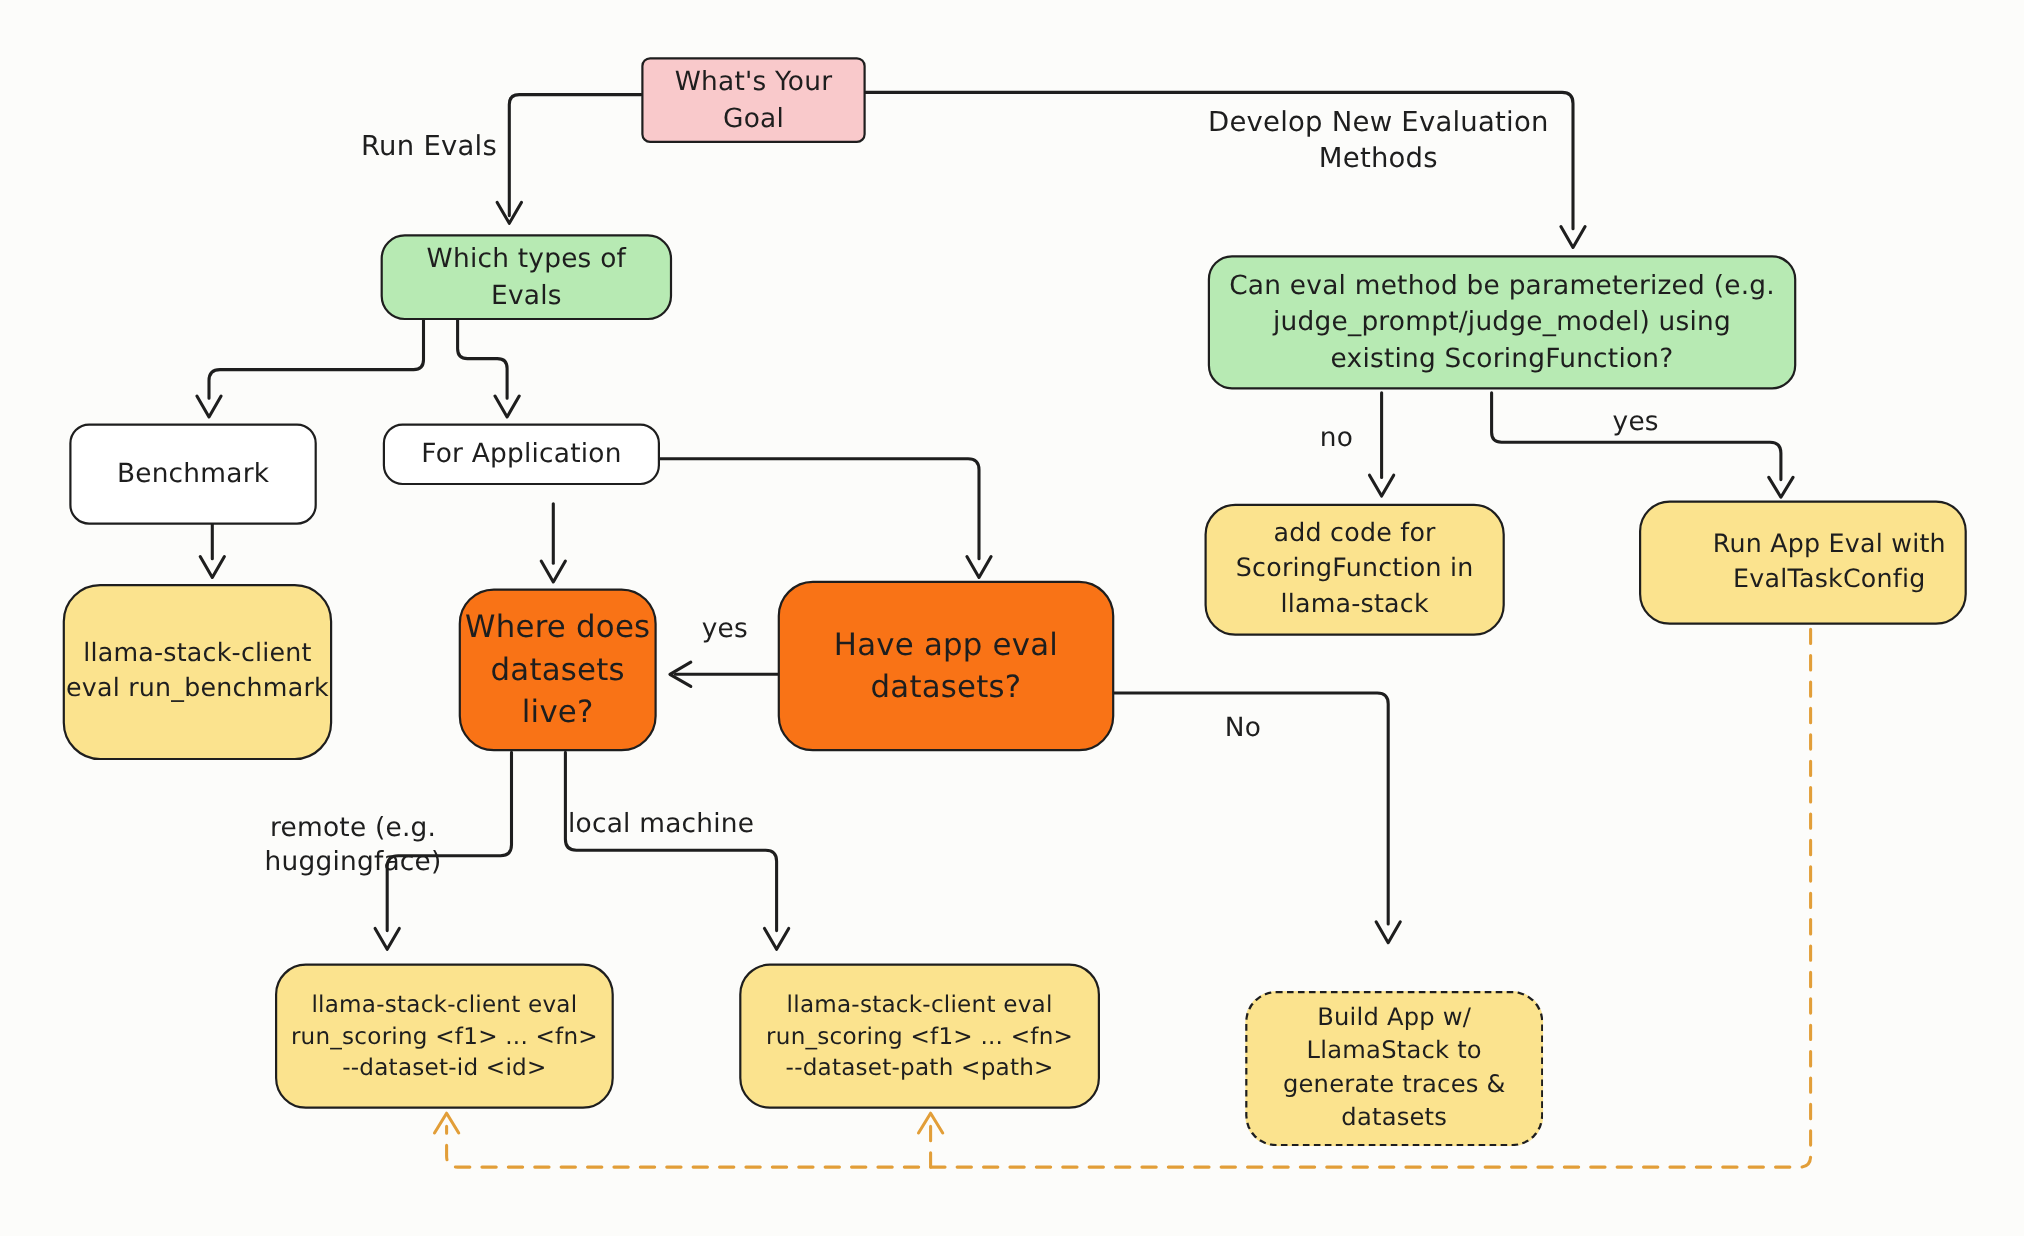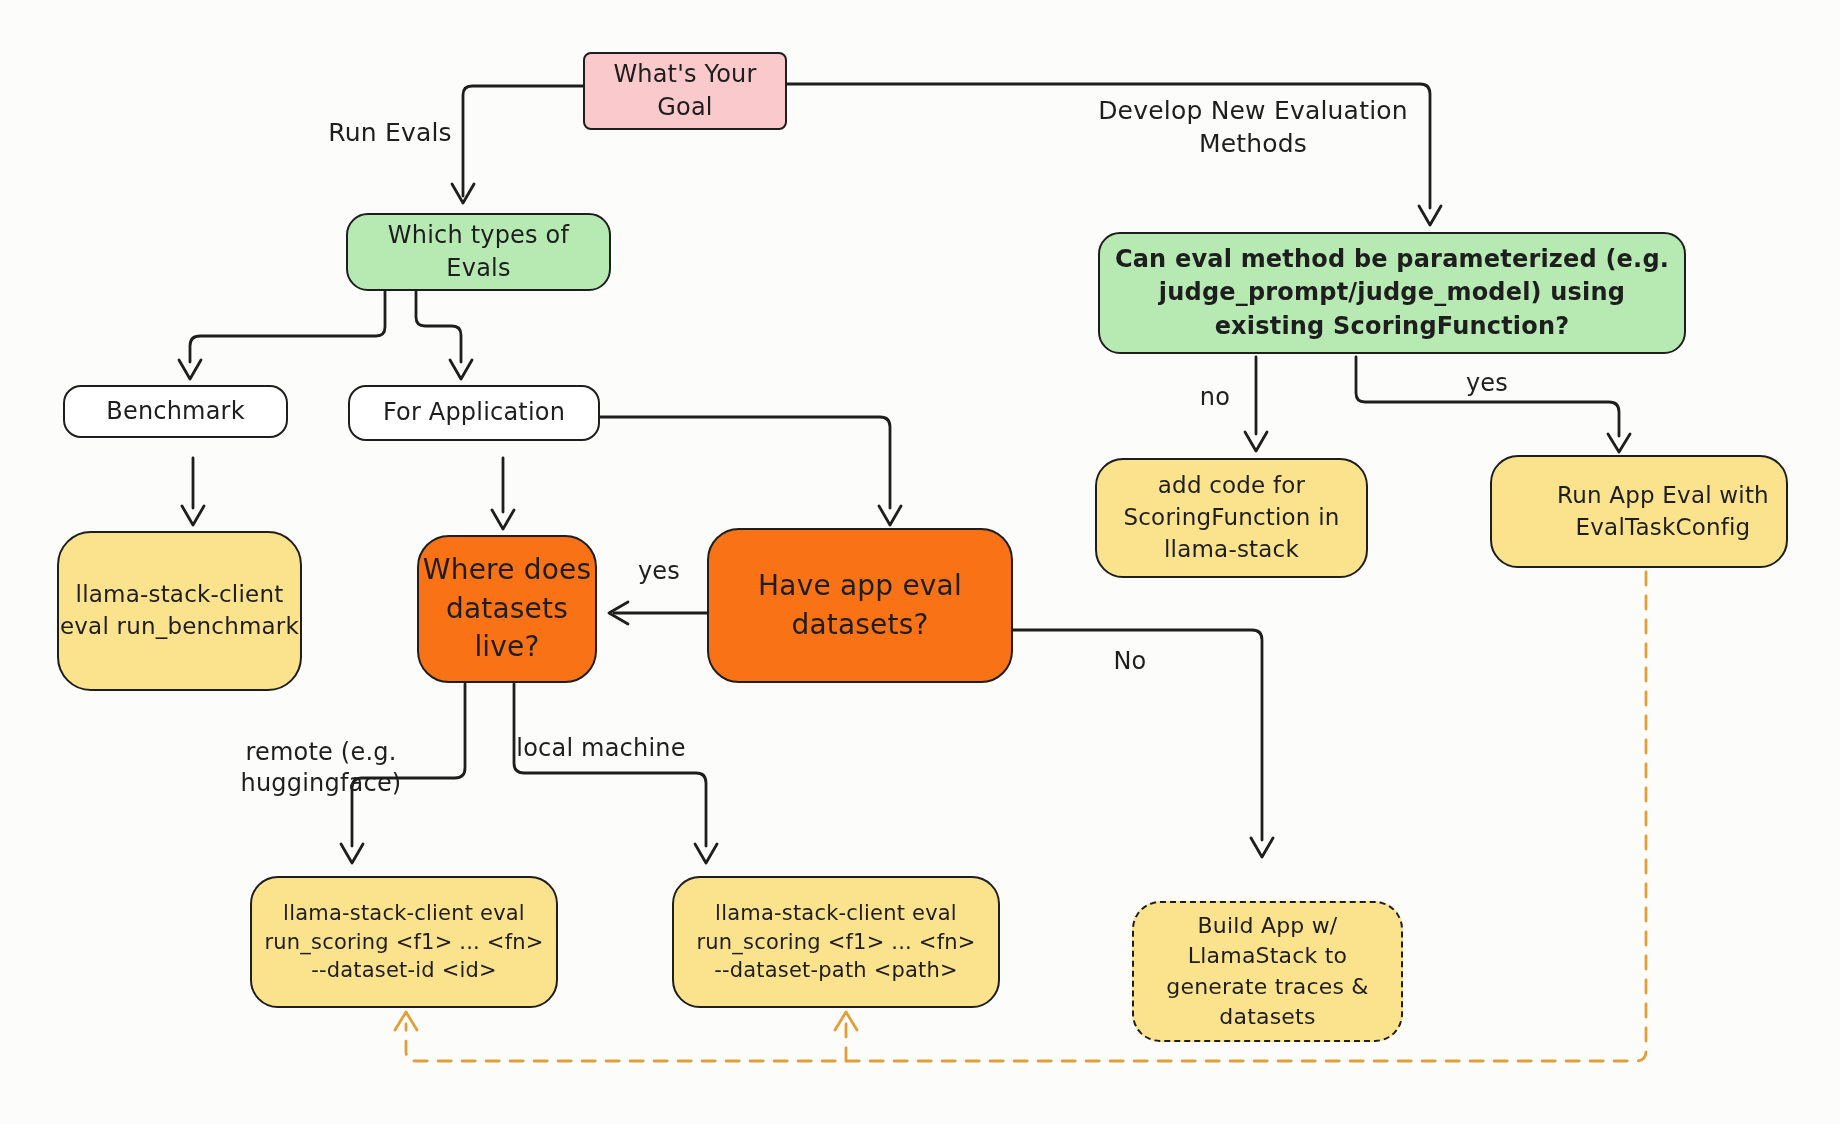--- a/index.html
+++ b/index.html
@@ -87,34 +87,34 @@
     <path class="org dash-org" d="M 846 1061 L 846 1024"></path>
     <path class="org" d="M 835 1030 L 846 1012 L 857 1030"></path>
   </svg>
 
   <div class="node pink" style="left:583px;top:52px;width:204px;height:78px;">What's Your
 Goal</div>
 
   <div class="node green" style="left:346px;top:213px;width:265px;height:78px;">Which types of
 Evals</div>
 
-  <div class="node white" style="left:63px;top:385px;width:225px;height:53px;">Benchmark</div>
+  <div class="node white" style="left:63px;top:385px;width:225px;height:92px;">Benchmark</div>
 
   <div class="node white" style="left:348px;top:385px;width:252px;height:56px;">For Application</div>
 
   <div class="node yellow" style="left:57px;top:531px;width:245px;height:160px;border-radius:34px;">llama-stack-client
 eval run_benchmark</div>
 
   <div class="node blue" style="left:417px;top:535px;width:180px;height:148px;">Where does
 datasets live?</div>
 
   <div class="node blue" style="left:707px;top:528px;width:306px;height:155px;">Have app eval
 datasets?</div>
 
-  <div class="node green" style="left:1098px;top:232px;width:588px;height:122px;font-weight:bold;">Can eval method be parameterized (e.g.
+  <div class="node green" style="left:1098px;top:232px;width:535px;height:122px;">Can eval method be parameterized (e.g.
 judge_prompt/judge_model) using
 existing ScoringFunction?</div>
 
   <div class="node yellow" style="left:1095px;top:458px;width:273px;height:120px;">add code for
 ScoringFunction in
 llama-stack</div>
 
   <div class="node yellow" style="left:1490px;top:455px;width:298px;height:113px;padding-left:48px;">Run App Eval with
 EvalTaskConfig</div>
 

